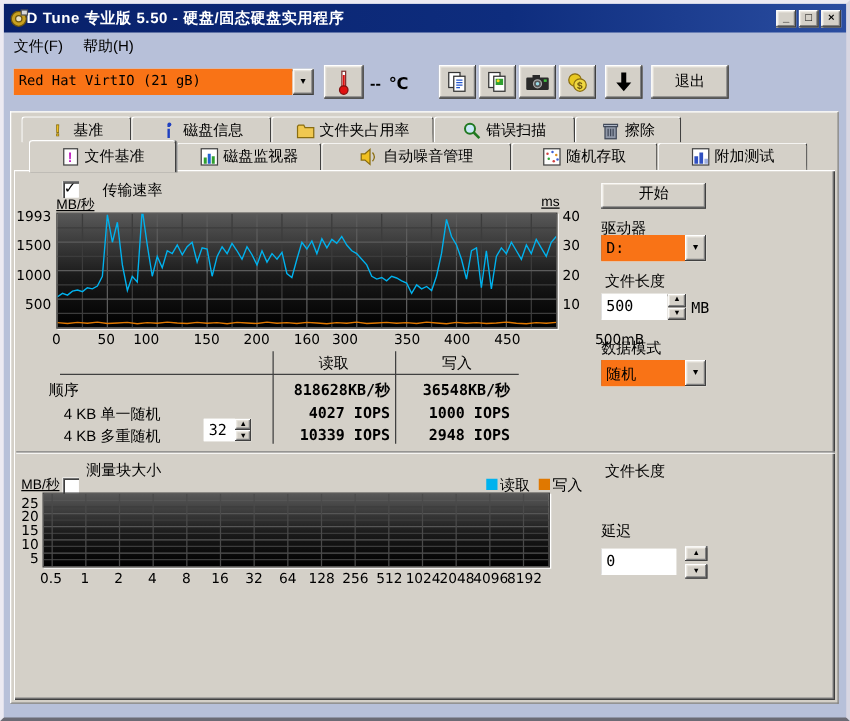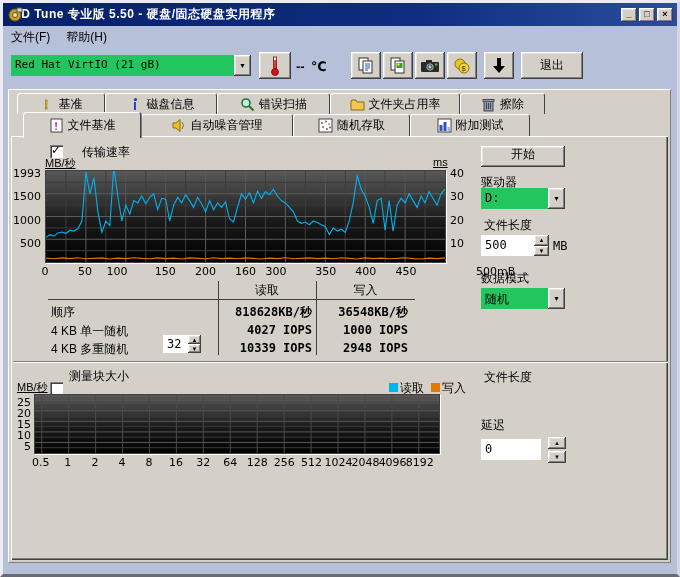--- a/index.html
+++ b/index.html
@@ -15,21 +15,21 @@
   #title-text{color:#fff;font-weight:bold;font-size:12px;margin-left:5px;white-space:nowrap;letter-spacing:.5px;}
   .title-btn{width:16px;height:14px;font-size:9px;font-weight:bold;color:#000;display:flex;align-items:center;justify-content:center;line-height:1;}
   #title-btns{margin-left:auto;display:flex;gap:2px;}
   
   #menubar{left:0;top:25px;width:674px;height:19px;display:flex;align-items:center;font-size:12px;color:#000;}
   .menu-item{padding:2px 8px;}
   
   .tool-label{font-size:13px;font-weight:bold;color:#000;}
   #drive-combo{left:8px;top:52px;width:240px;height:21px;}
   .combo{display:flex;}
-  .combo .field{flex:1;background:#22c55e;font-size:11px;padding:3px 4px 0 4px;font-family:"DejaVu Sans Mono",monospace;white-space:nowrap;overflow:hidden;}
+  .combo .field{flex:1;background:#f97316;font-size:11px;padding:3px 4px 0 4px;font-family:"DejaVu Sans Mono",monospace;white-space:nowrap;overflow:hidden;}
   .combo .arrow-btn{width:17px;display:flex;align-items:center;justify-content:center;font-size:7px;color:#000;}
   
   #panel{left:5px;top:86px;width:663px;height:474px;background:#d4d0c8;border:1px solid #808080;border-top-color:#fff;border-left-color:#fff;}
   #tabpage{position:absolute;left:2px;top:46px;width:657px;height:424px;background:#d4d0c8;box-shadow:inset 1px 1px 0 #fff,inset -1px -1px 0 #404040,inset -2px -2px 0 #808080;}
   .tabrow{position:absolute;display:flex;}
   #tabrow1{left:8px;top:3px;height:21px;}
   #tabrow2{left:14px;top:24px;height:22px;}
   .tab{display:flex;align-items:center;justify-content:center;gap:4px;font-size:12px;color:#000;background:#d4d0c8;
     border-top:1px solid #fff;border-left:1px solid #fff;border-right:1px solid #404040;border-radius:3px 3px 0 0;padding:0 6px;}
   .tab.selected{position:relative;z-index:5;height:26px;margin-top:-2px;box-shadow:1px 0 0 #808080;}
@@ -144,51 +144,60 @@
           </svg>
         <span>基准</span>
       </div>
       <div class="tab" style="width:112px">
         <svg class="tab-icon" viewBox="0 0 15 15">
             <text x="5" y="13" font-size="14" font-weight="bold" font-family="serif" fill="#2040c0">i</text>
             <circle cx="7.5" cy="2.5" r="1.6" fill="#2040c0"></circle>
           </svg>
         <span>磁盘信息</span>
       </div>
+      <div class="tab" style="width:130px">
+        <svg class="tab-icon" viewBox="0 0 15 15">
+            <path d="M1 4 L1 13 L14 13 L14 5 L7 5 L6 3 L2 3 Z" fill="#f0c850" stroke="#8a6d10"></path>
+          </svg>
+        <span>文件夹占用率</span>
+      </div>
       <div class="tab" style="width:113px">
         <svg class="tab-icon" viewBox="0 0 15 15">
             <circle cx="6" cy="6" r="4" fill="#c8e8f8" stroke="#207820" stroke-width="1.6"></circle>
             <line x1="9" y1="9" x2="13.5" y2="13.5" stroke="#207820" stroke-width="2"></line>
           </svg>
         <span>错误扫描</span>
-      </div>
-      <div class="tab" style="width:130px">
-        <svg class="tab-icon" viewBox="0 0 15 15">
-            <path d="M1 4 L1 13 L14 13 L14 5 L7 5 L6 3 L2 3 Z" fill="#f0c850" stroke="#8a6d10"></path>
-          </svg>
-        <span>文件夹占用率</span>
       </div>
       <div class="tab" style="width:85px">
         <svg class="tab-icon" viewBox="0 0 15 15">
             <rect x="3" y="4" width="9" height="10" fill="#9098a8" stroke="#404858"></rect>
             <rect x="2" y="2.5" width="11" height="1.8" fill="#b0b8c8" stroke="#404858"></rect>
             <line x1="5.5" y1="6" x2="5.5" y2="12" stroke="#404858"></line>
             <line x1="7.5" y1="6" x2="7.5" y2="12" stroke="#404858"></line>
             <line x1="9.5" y1="6" x2="9.5" y2="12" stroke="#404858"></line>
           </svg>
         <span>擦除</span>
       </div>
     </div>
     <div id="tabrow2" class="tabrow">
       <div class="tab selected" style="width:118px">
         <svg class="tab-icon" viewBox="0 0 15 15">
             <rect x="2" y="1" width="11" height="13" fill="#fff" stroke="#444"></rect>
             <text x="5.2" y="11.5" font-size="11" font-weight="bold" fill="#c020c0">!</text>
           </svg>
         <span>文件基准</span>
+      </div>
+      <div class="tab" style="width:116px">
+        <svg class="tab-icon" viewBox="0 0 15 15">
+            <rect x="1" y="1" width="13" height="13" fill="#fff" stroke="#444"></rect>
+            <rect x="3" y="8" width="2.4" height="5" fill="#30a030"></rect>
+            <rect x="6.2" y="5" width="2.4" height="8" fill="#2060d0"></rect>
+            <rect x="9.4" y="7" width="2.4" height="6" fill="#30a030"></rect>
+          </svg>
+        <span>磁盘监视器</span>
       </div>
       <div class="tab" style="width:152px">
         <svg class="tab-icon" viewBox="0 0 15 15">
             <polygon points="1,5 4,5 8,1.5 8,13.5 4,10 1,10" fill="#f0c020" stroke="#8a6d10"></polygon>
             <path d="M10 4 Q13 7.5 10 11" stroke="#8a6d10" fill="none"></path>
           </svg>
         <span>自动噪音管理</span>
       </div>
       <div class="tab" style="width:117px">
         <svg class="tab-icon" viewBox="0 0 15 15">
@@ -279,21 +288,21 @@
       <span class="tick" style="left: 345.9px; top: 0px; width: 30px; text-align: center;">450</span>
     </div>
   <span class="abs tick" style="left:473px;top:262px;">500mB</span>
 
   <div class="abs vline" style="left:215px;top:278px;height:74px;"></div>
   <div class="abs vline" style="left:313px;top:278px;height:74px;"></div>
   <div class="abs tbl-text" style="left:215px;top:279px;width:98px;text-align:center;">读取</div>
   <div class="abs tbl-text" style="left:313px;top:279px;width:99px;text-align:center;">写入</div>
   <div class="abs hline" style="left:45px;top:296px;width:367px;"></div>
 
-  <div class="abs tbl-text" style="left:48px;top:301px;">顺序</div>
+  <div class="abs tbl-text" style="left:36px;top:301px;">顺序</div>
   <div class="abs tbl-num" style="left:219px;top:301px;width:90px;text-align:right;">818628KB/秒</div>
   <div class="abs tbl-num" style="left:317px;top:301px;width:88px;text-align:right;">36548KB/秒</div>
 
   <div class="abs tbl-text" style="left:48px;top:320px;">4 KB 单一随机</div>
   <div class="abs tbl-num" style="left:219px;top:320px;width:90px;text-align:right;">4027 IOPS</div>
   <div class="abs tbl-num" style="left:317px;top:320px;width:88px;text-align:right;">1000 IOPS</div>
 
   <div class="abs tbl-text" style="left:48px;top:338px;">4 KB 多重随机</div>
   <div class="abs sunken" style="left:160px;top:332px;width:38px;height:18px;display:flex;">
     <div class="edit" style="flex:1;padding-top:2px;box-shadow:none;">32</div>

